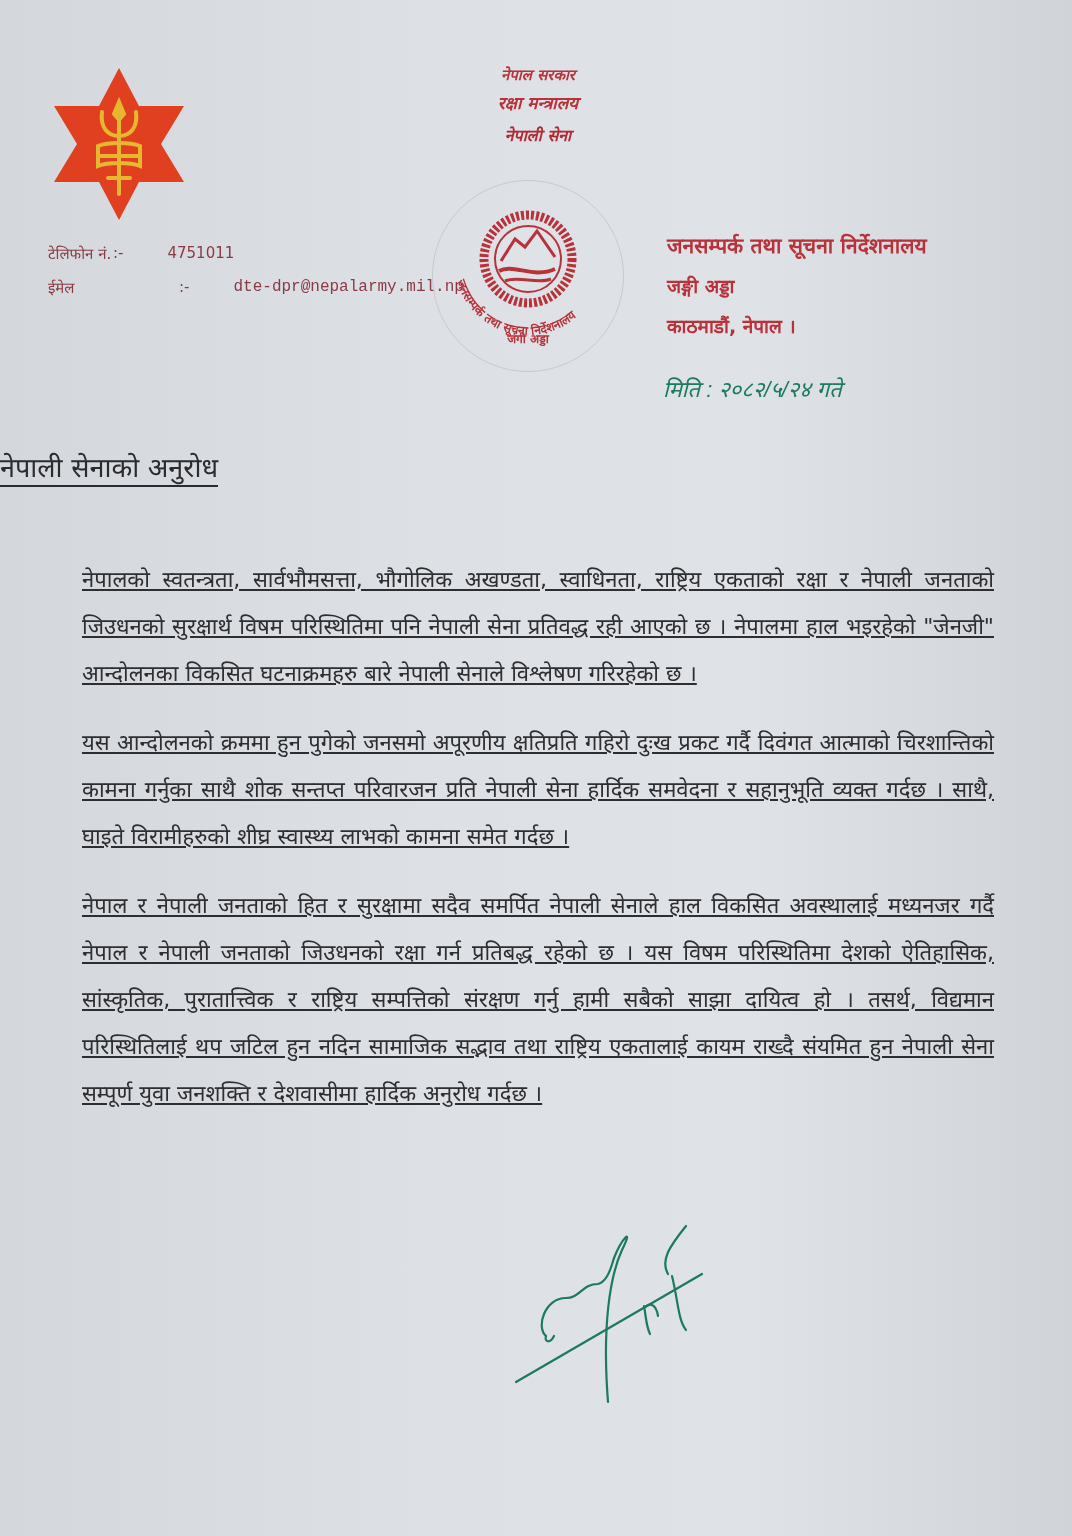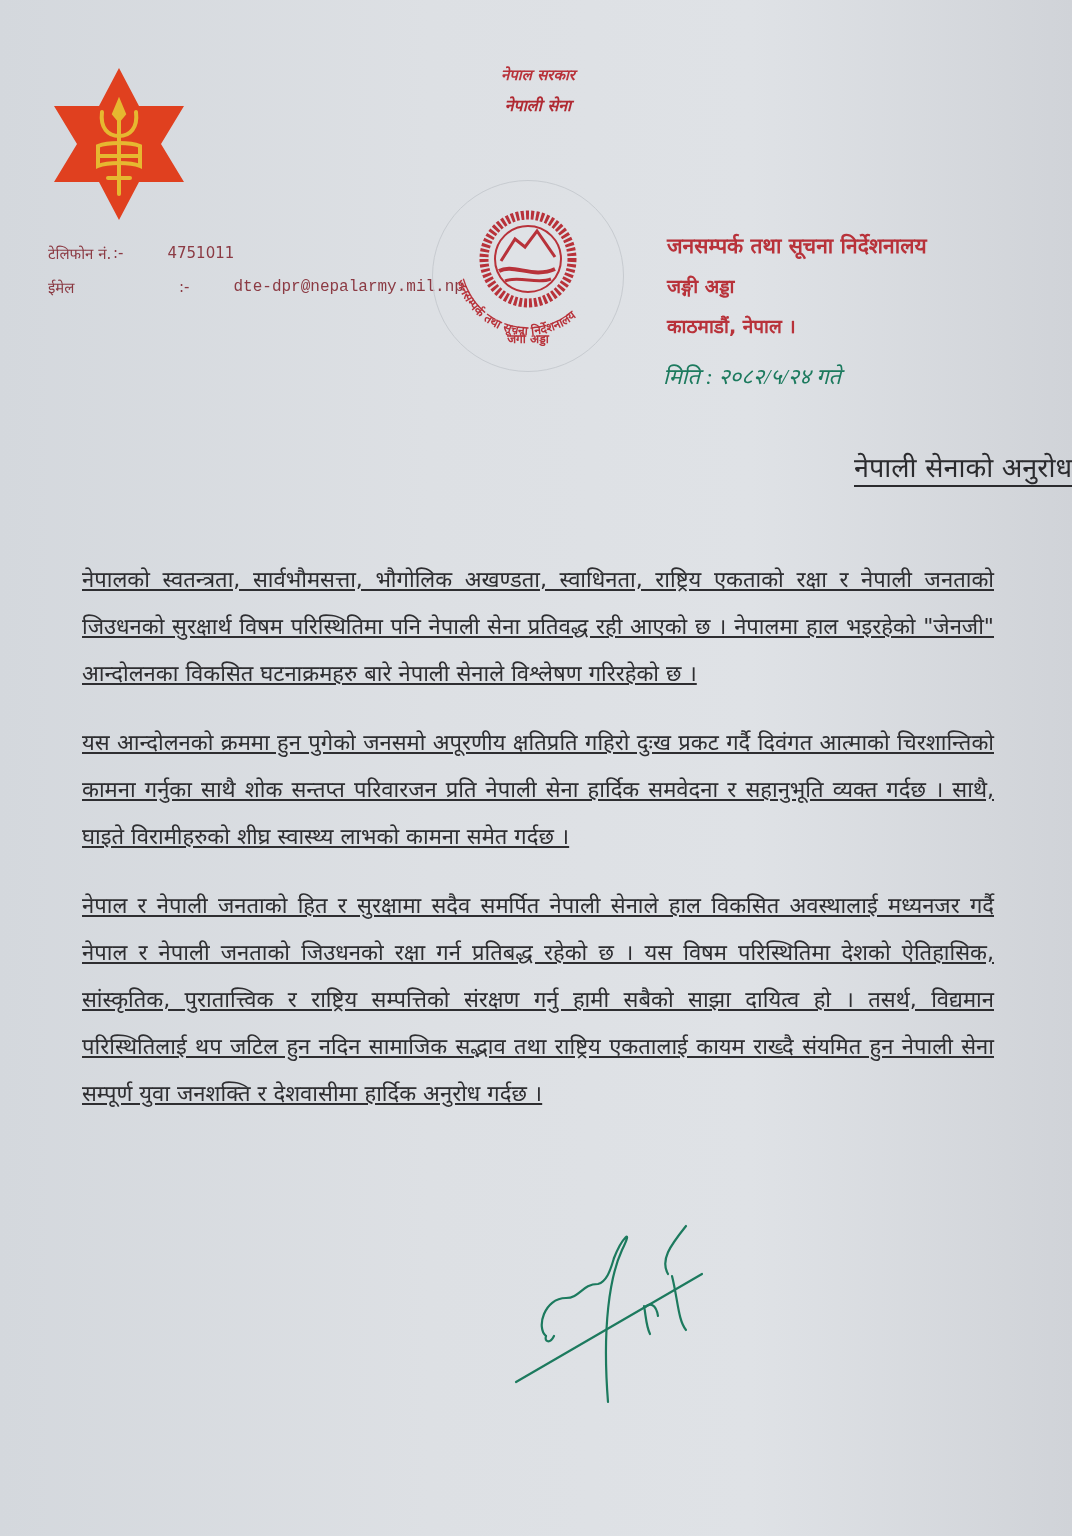--- a/index.html
+++ b/index.html
@@ -20,22 +20,22 @@
     .contact .sep { margin-right: 8px; }
     .contact .val-mail { font-family: Liberation Mono, monospace; font-size: 16px; }
     .org { position: absolute; left: 420px; top: 62px; width: 236px; text-align: center; color: #b8323a; font-style: italic; }
     .org .l1 { font-size: 15px; line-height: 26px; font-weight: bold; }
     .org .l2 { font-size: 17px; line-height: 30px; font-weight: bold; }
     .org .l3 { font-size: 16px; line-height: 36px; font-weight: bold; color: #b02a33; }
     .seal { position: absolute; left: 432px; top: 180px; width: 190px; height: 190px; border-radius: 50%; border: 1px solid #c7cbd0; }
     .dir { position: absolute; left: 667px; top: 226px; color: #b8323a; font-weight: bold; font-family: "DejaVu Sans", sans-serif; }
     .dir .d1 { font-size: 21px; line-height: 40px; }
     .dir .d2 { font-size: 19px; line-height: 40px; }
-    .date { position: absolute; left: 663px; top: 360px; color: #1c7a5e; font-style: italic; font-size: 22px; font-family: Liberation Serif, serif; }
-    .title { position: absolute; left: 0; width: 1072px; top: 448px; text-align: right; }
+    .date { position: absolute; left: 663px; top: 373px; color: #1c7a5e; font-style: italic; font-size: 22px; font-family: Liberation Sans, sans-serif; }
+    .title { position: absolute; left: 0; width: 1072px; top: 448px; text-align: left; }
     .title span { font-size: 27px; border-bottom: 2px solid #2b2b2e; padding-bottom: 2px; font-family: "DejaVu Sans", sans-serif; }
     .body { position: absolute; left: 82px; width: 912px; top: 556px; font-family: "DejaVu Sans", sans-serif; font-size: 22px; color: #2e2e31; }
     .para { text-align: justify; text-align-last: left; line-height: 47px; margin-bottom: 21px; text-decoration: underline; }
     .sig { position: absolute; left: 510px; top: 1216px; width: 230px; height: 190px; }
   </style>
 </head>
 <body>
 
 <div class="page">
 
@@ -59,20 +59,21 @@
     </div>
     <div class="row">
       <span class="lbl">ईमेल</span>
       <span class="sep">:-</span>
       <span class="val-mail">dte-dpr@nepalarmy.mil.np</span>
     </div>
   </div>
 
   <div class="org">
     <div class="l1">नेपाल सरकार</div>
+    <div class="l2">रक्षा मन्त्रालय</div>
     <div class="l3">नेपाली सेना</div>
   </div>
 
   <div class="seal">
     <svg viewBox="0 0 190 190" width="190" height="190">
       <circle cx="95" cy="78" r="44" fill="none" stroke="#b8323a" stroke-width="9" stroke-dasharray="3 2"></circle>
       <circle cx="95" cy="78" r="33" fill="#dfe2e6" stroke="#b8323a" stroke-width="2"></circle>
       <path d="M68,80 L82,58 L92,66 L104,50 L122,76" fill="none" stroke="#b8323a" stroke-width="3"></path>
       <path d="M66,90 C80,82 100,98 122,88" fill="none" stroke="#b8323a" stroke-width="4"></path>
       <path d="M72,100 C86,94 104,104 118,98" fill="none" stroke="#b8323a" stroke-width="3"></path>

